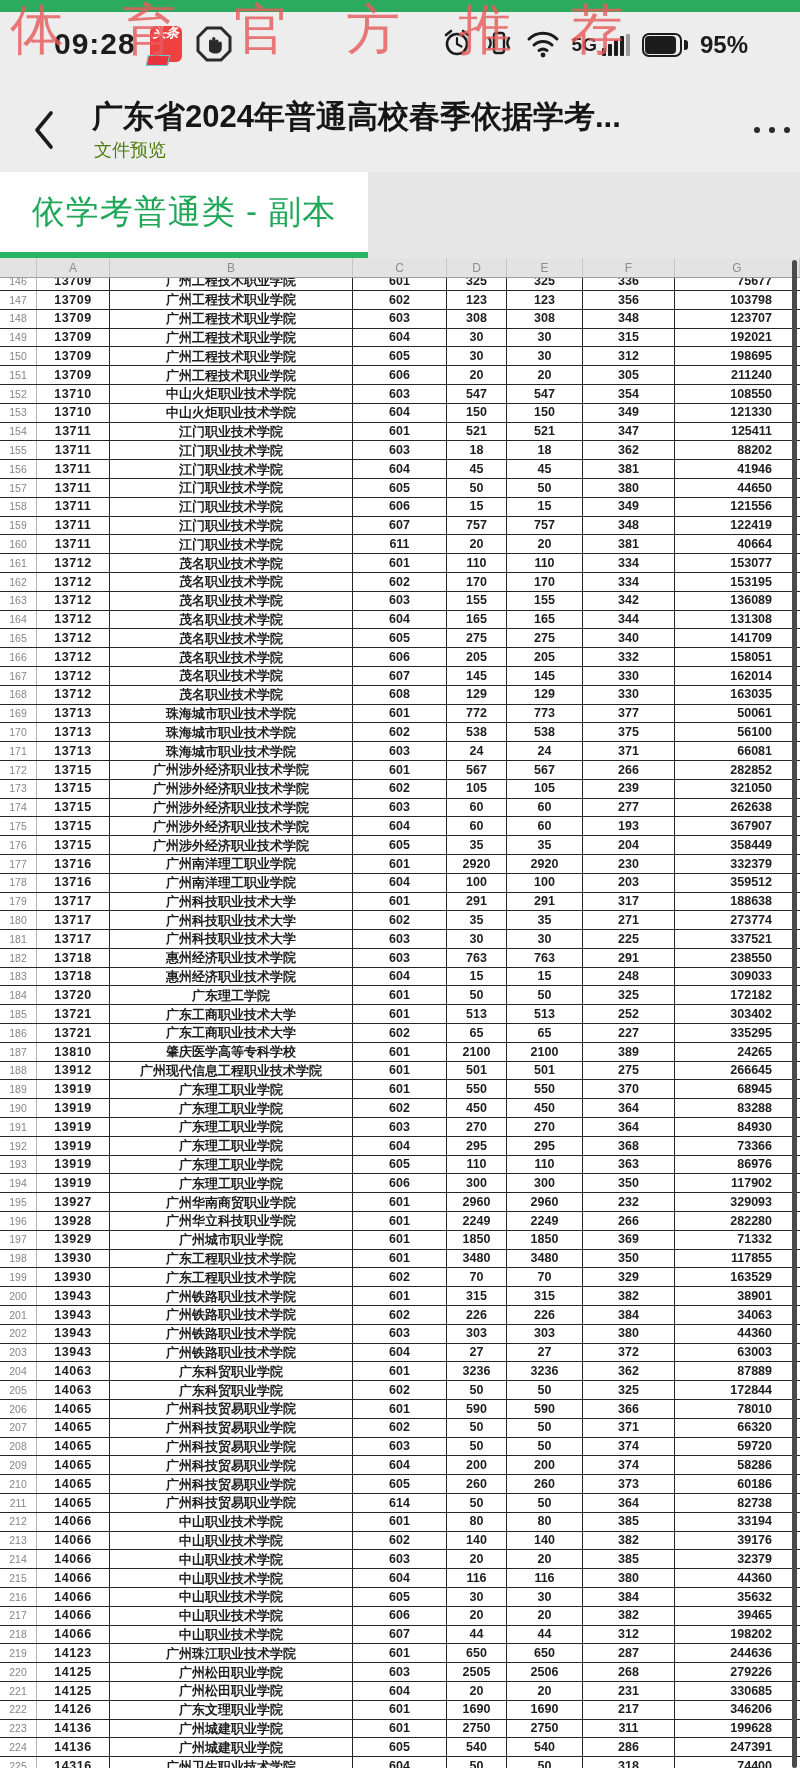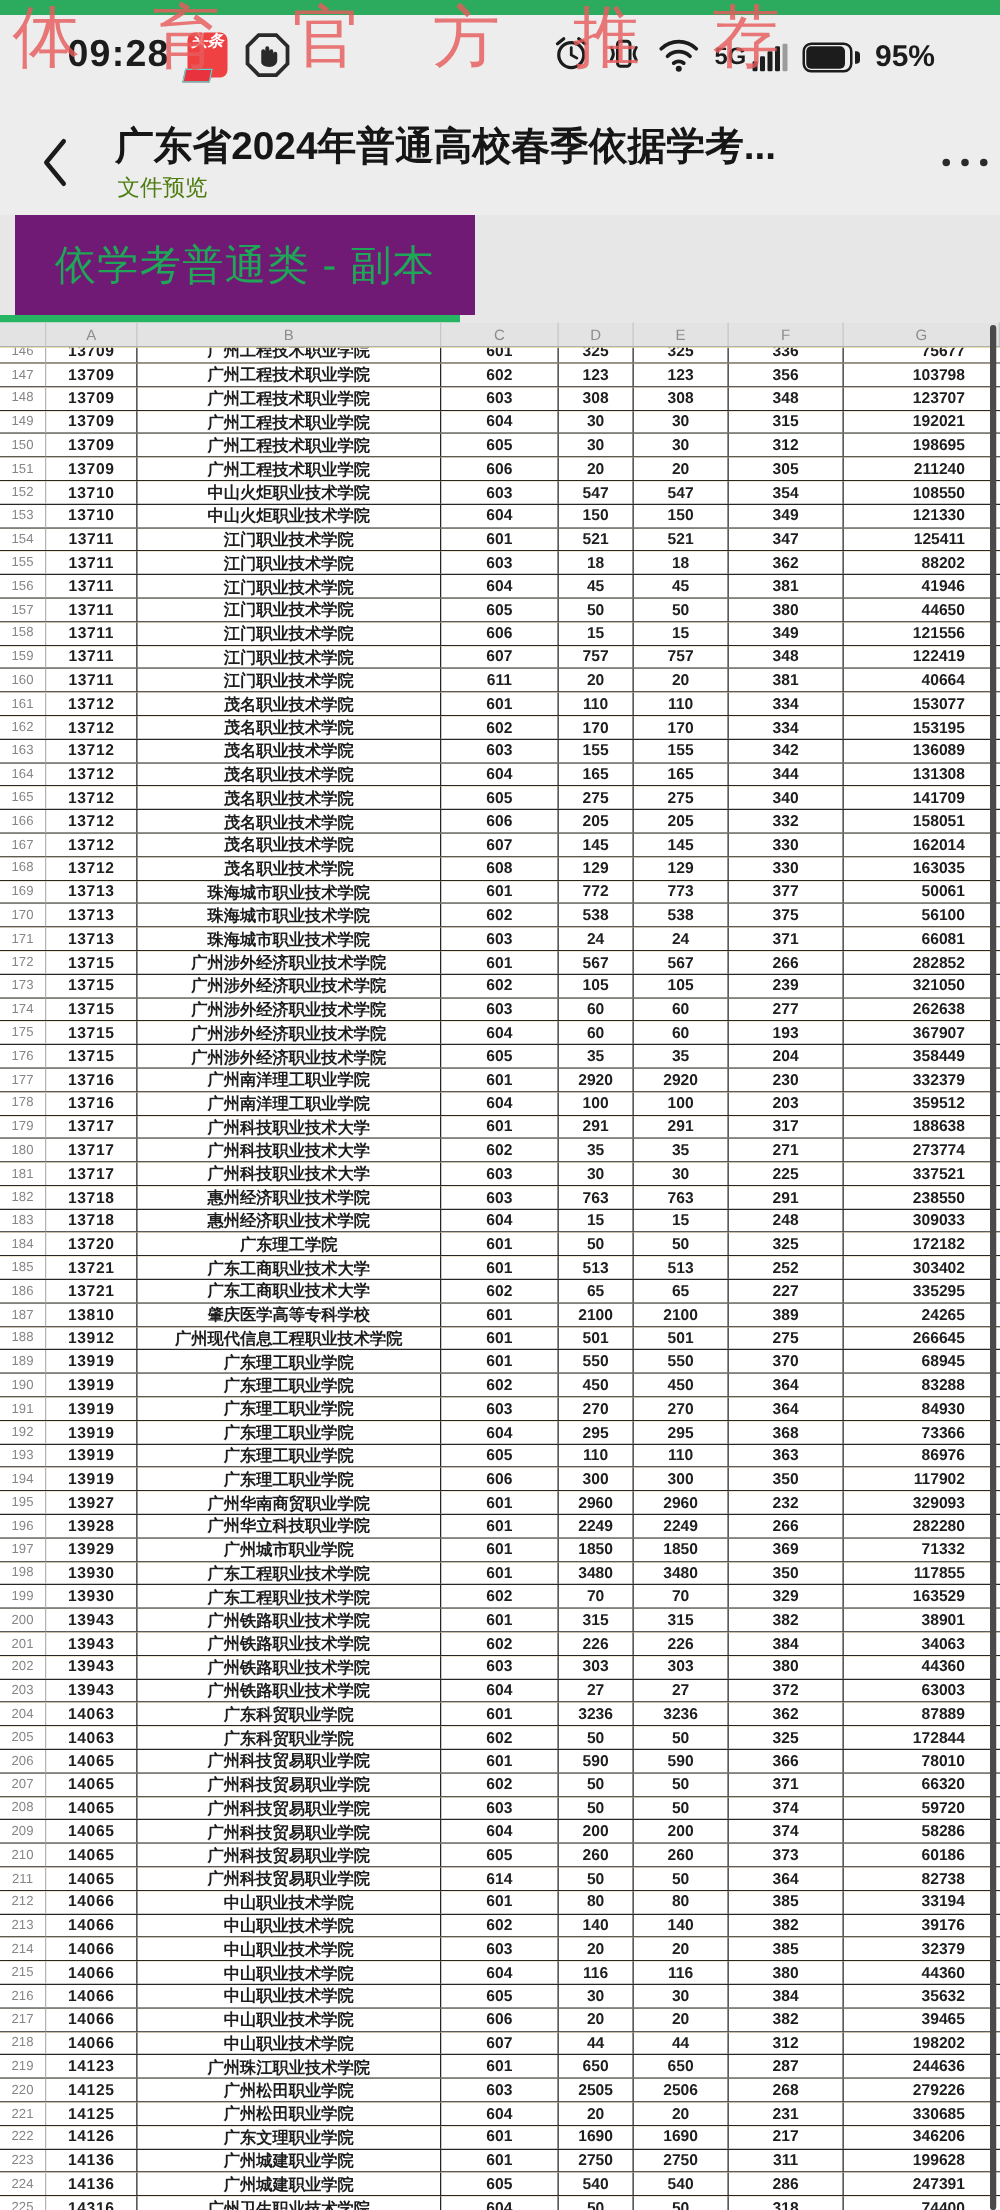--- a/index.html
+++ b/index.html
@@ -53,22 +53,22 @@
   .nav-title{
     position:absolute;left:92px;top:8px;width:620px;
     font-size:31px;font-weight:700;color:#161616;white-space:nowrap;overflow:hidden;
   }
   .nav-sub{position:absolute;left:94px;top:50px;font-size:18px;color:#4d7c0f;}
   .more-btn{position:absolute;right:34px;top:24px;width:66px;height:36px;display:flex;align-items:center;justify-content:center;gap:9px;}
   .more-btn b{width:6px;height:6px;border-radius:50%;background:#2a2a2a;display:block;}
   
   .tabstrip{position:absolute;top:172px;left:0;width:800px;height:86px;background:#e7e7e7;}
   .sheet-tab{
-    position:absolute;left:0;top:0;width:368px;height:80px;background:#701a75;
-    display:flex;align-items:center;justify-content:center;margin-left:12px;
+    position:absolute;left:0;top:0;width:368px;height:80px;background:#ffffff;
+    display:flex;align-items:center;justify-content:center;
   }
   .sheet-tab span{font-size:33px;color:#1fa758;letter-spacing:1px;}
   .tab-underline{position:absolute;left:0;top:80px;width:368px;height:6px;background:#27b563;}
   
   .colheads{
     position:absolute;top:258px;left:0;width:800px;height:20px;background:#e3e3e3;
     display:flex;border-bottom:1px solid #9f9f9f;box-sizing:border-box;
   }
   .colheads .hc{
     box-sizing:border-box;height:100%;display:flex;align-items:center;justify-content:center;

